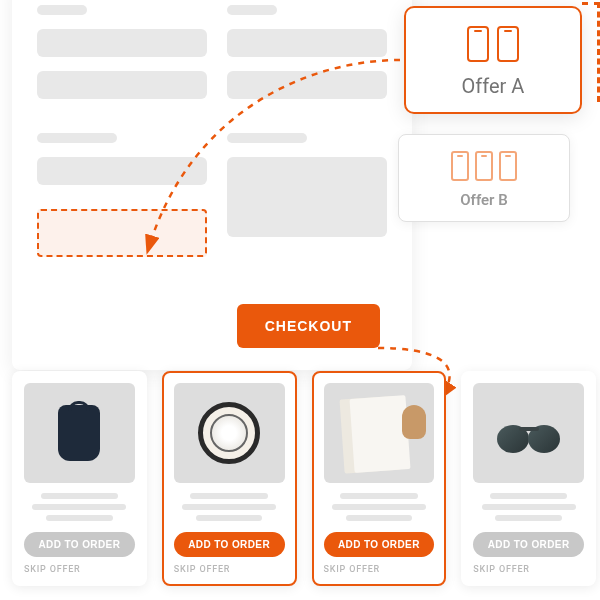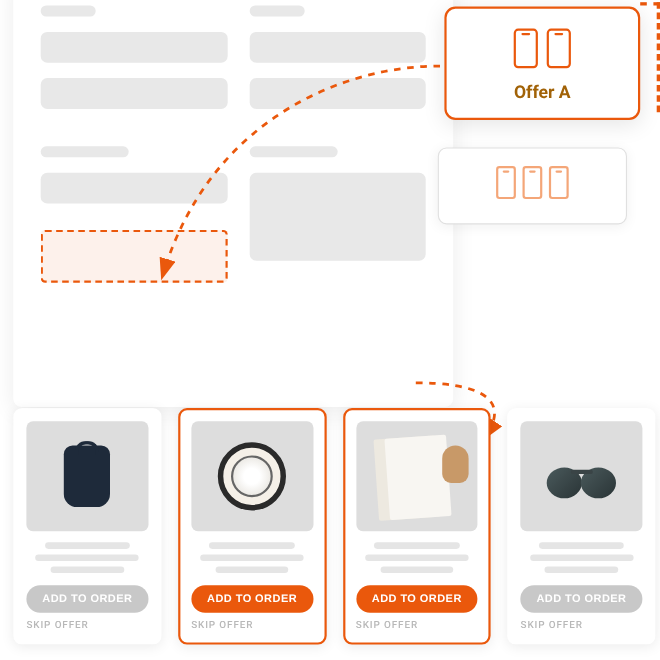--- a/index.html
+++ b/index.html
@@ -11,21 +11,21 @@
 .bar.short{width:50px;height:10px}
 .bar.block{width:100%;height:28px}
 .bar.med{width:80px;height:10px}
 .bar.big{height:80px}
 .drop-zone{width:170px;height:48px;border:2px dashed #ea580c;background:#fdf1eb;border-radius:4px;margin-top:10px}
 .checkout-btn{position:absolute;bottom:22px;right:32px;background:#ea580c;color:#fff;font-weight:700;font-size:14px;letter-spacing:1px;padding:14px 28px;border-radius:6px;border:none;cursor:pointer}
 .offer-a{position:absolute;right:18px;top:6px;width:178px;background:#fff;border:2px solid #ea580c;border-radius:10px;padding:18px 16px 14px;text-align:center;box-shadow:0 4px 20px rgba(0,0,0,0.1)}
 .offer-a .phones{display:flex;justify-content:center;gap:8px;margin-bottom:12px}
 .phone{width:22px;height:36px;border:2px solid #ea580c;border-radius:4px;position:relative}
 .phone:after{content:"";position:absolute;top:2px;left:50%;transform:translateX(-50%);width:8px;height:2px;background:#ea580c;border-radius:2px}
-.offer-a-label{color:#a16207;font-weight:700;font-size:16px}
+.offer-a-label{color:#737373;font-weight:400;font-size:20px}
 .dashed-edge{position:absolute;right:0;top:2px;width:18px;height:100px;border-right:3px dashed #ea580c;border-top:3px dashed #ea580c}
 .offer-b{position:absolute;right:30px;top:134px;width:172px;background:#fff;border:1px solid #e0e0e0;border-radius:8px;padding:16px 14px 12px;text-align:center;box-shadow:0 2px 12px rgba(0,0,0,0.06)}
 .offer-b .phones{display:flex;justify-content:center;gap:6px;margin-bottom:10px}
 .phone-b{width:18px;height:30px;border:2px solid #f4a678;border-radius:3px;position:relative}
 .phone-b:after{content:"";position:absolute;top:2px;left:50%;transform:translateX(-50%);width:6px;height:2px;background:#f4a678;border-radius:2px}
 .offer-b-label{color:#999;font-weight:600;font-size:15px}
 .products{position:absolute;bottom:14px;left:12px;right:4px;display:flex;gap:15px}
 .card{width:135px;background:#fff;border-radius:8px;padding:10px;box-shadow:0 2px 12px rgba(0,0,0,0.08);border:2px solid transparent}
 .card.active{border-color:#ea580c}
 .card .img{width:100%;height:100px;border-radius:6px;margin-bottom:10px;background:#ddd;position:relative;overflow:hidden}
@@ -71,36 +71,38 @@
     </div>
     <div class="col">
       <div class="bar short"></div>
       <div class="bar block"></div>
       <div class="bar block"></div>
       <div style="height:6px"></div>
       <div class="bar med"></div>
       <div class="bar big"></div>
     </div>
   </div>
+  <button class="checkout-btn">CHECKOUT</button>
 </div>
 
 <div class="offer-a">
   <div class="phones">
     <div class="phone"></div>
     <div class="phone"></div>
   </div>
   <div class="offer-a-label">Offer A</div>
 </div>
 
 <div class="offer-b">
   <div class="phones">
     <div class="phone-b"></div>
     <div class="phone-b"></div>
     <div class="phone-b"></div>
   </div>
+  <div class="offer-b-label">Offer B</div>
 </div>
 
 <svg class="arrow" style="left:130px;top:50px" width="280" height="220">
   <defs>
       <marker id="ah1" markerWidth="10" markerHeight="10" refX="6" refY="3" orient="auto">
         <path d="M0,0 L0,6 L8,3 z" fill="#ea580c"></path>
       </marker>
     </defs>
   <path d="M270,10 C180,10 60,60 18,200" stroke="#ea580c" stroke-width="2.5" stroke-dasharray="6 6" fill="none" marker-end="url(#ah1)"></path>
 </svg>

